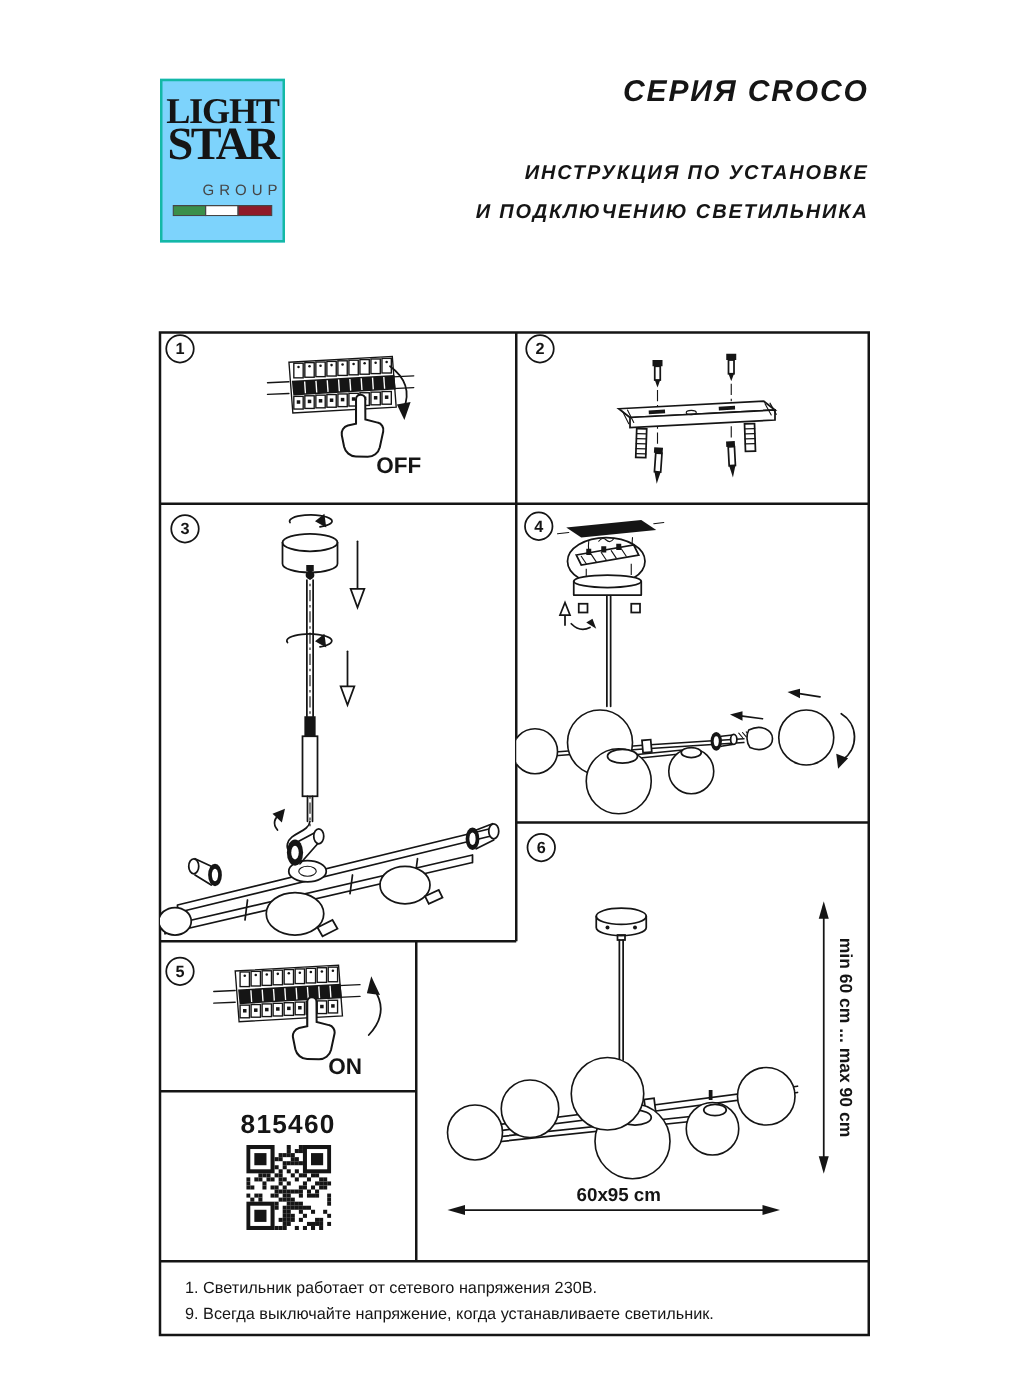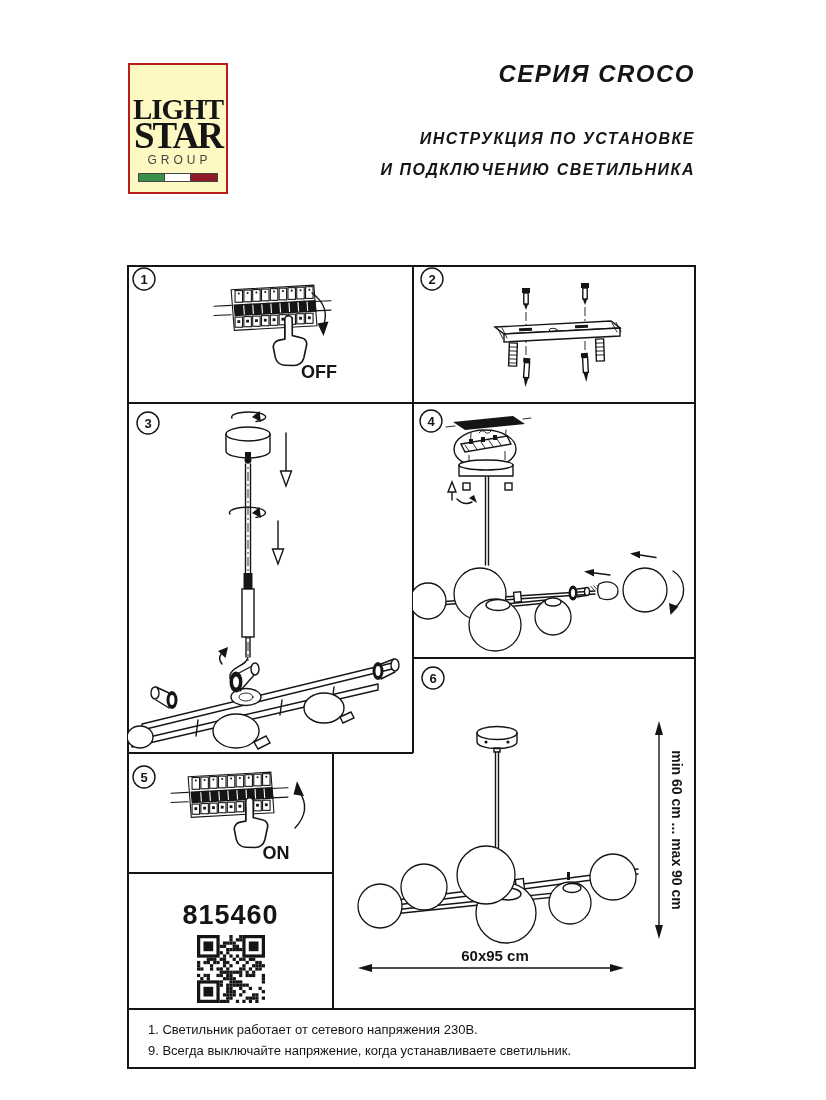--- a/index.html
+++ b/index.html
@@ -1,40 +1,40 @@
 <!DOCTYPE html>
 <html><head>
 <meta charset="utf-8">
 <style>
   html,body{margin:0;padding:0;background:#9a9a9a;}
   .page{position:relative;width:826px;height:1100px;margin:0 auto;background:#fff;
         font-family:"Liberation Sans",sans-serif;color:#151515;overflow:hidden;}
   .abs{position:absolute;}
 
   
-  .logo-box{left:128px;top:63px;width:100px;height:131px;border:2px solid #b91c1c;
-            box-sizing:border-box;text-align:center;padding-top:33px;background:#fef9c3;}
+  .logo-box{left:128px;top:63px;width:100px;height:131px;border:2px solid #14b8a6;
+            box-sizing:border-box;text-align:center;padding-top:13px;background:#7dd3fc;}
   .logo-light{font-family:"Liberation Serif",serif;font-weight:bold;font-size:29px;line-height:23px;letter-spacing:-1px;}
   .logo-star{font-family:"Liberation Serif",serif;font-weight:bold;font-size:37px;line-height:30px;letter-spacing:-2px;}
-  .logo-group{font-size:12px;letter-spacing:4px;color:#454545;line-height:15px;margin-top:2px;padding-left:3px;}
+  .logo-group{font-size:12px;letter-spacing:4px;color:#454545;line-height:15px;margin-top:14px;padding-left:3px;text-align:right;}
   .logo-flag{margin-top:4px;}
 
   
   .hdr{right:131px;top:58px;text-align:right;font-weight:bold;font-style:italic;}
   .hdr-line1{font-size:24px;line-height:32px;letter-spacing:1.5px;}
   .hdr-title{font-size:16px;line-height:31px;letter-spacing:1.5px;}
   .hdr-gap{height:33px;}
 
   
   .notes{left:128px;top:1009px;width:565px;height:59px;box-sizing:border-box;
          padding:10px 10px 0 20px;font-size:13px;line-height:21px;}
 
   
   .qrblk{left:128px;top:873px;width:205px;height:136px;text-align:center;}
-  .qr-num{font-weight:bold;font-size:27px;letter-spacing:1px;margin-top:27px;}
+  .qr-num{font-weight:bold;font-size:21px;letter-spacing:1px;margin-top:15px;}
   .qr-svg{margin-top:4px;}
 
   
   .ln{fill:none;stroke:#151515;stroke-width:1.4;stroke-linecap:round;}
   .lt{fill:none;stroke:#151515;stroke-width:0.9;stroke-linecap:round;}
   .fl{fill:#151515;stroke:none;}
   .wh{fill:#fff;stroke:#151515;stroke-width:1.4;}
   .whl{fill:#fff;stroke:#151515;stroke-width:1.3;}
   .whn{fill:#fff;stroke:none;}
   .dd{fill:none;stroke:#151515;stroke-width:0.9;stroke-dasharray:9 3 2 3;}

